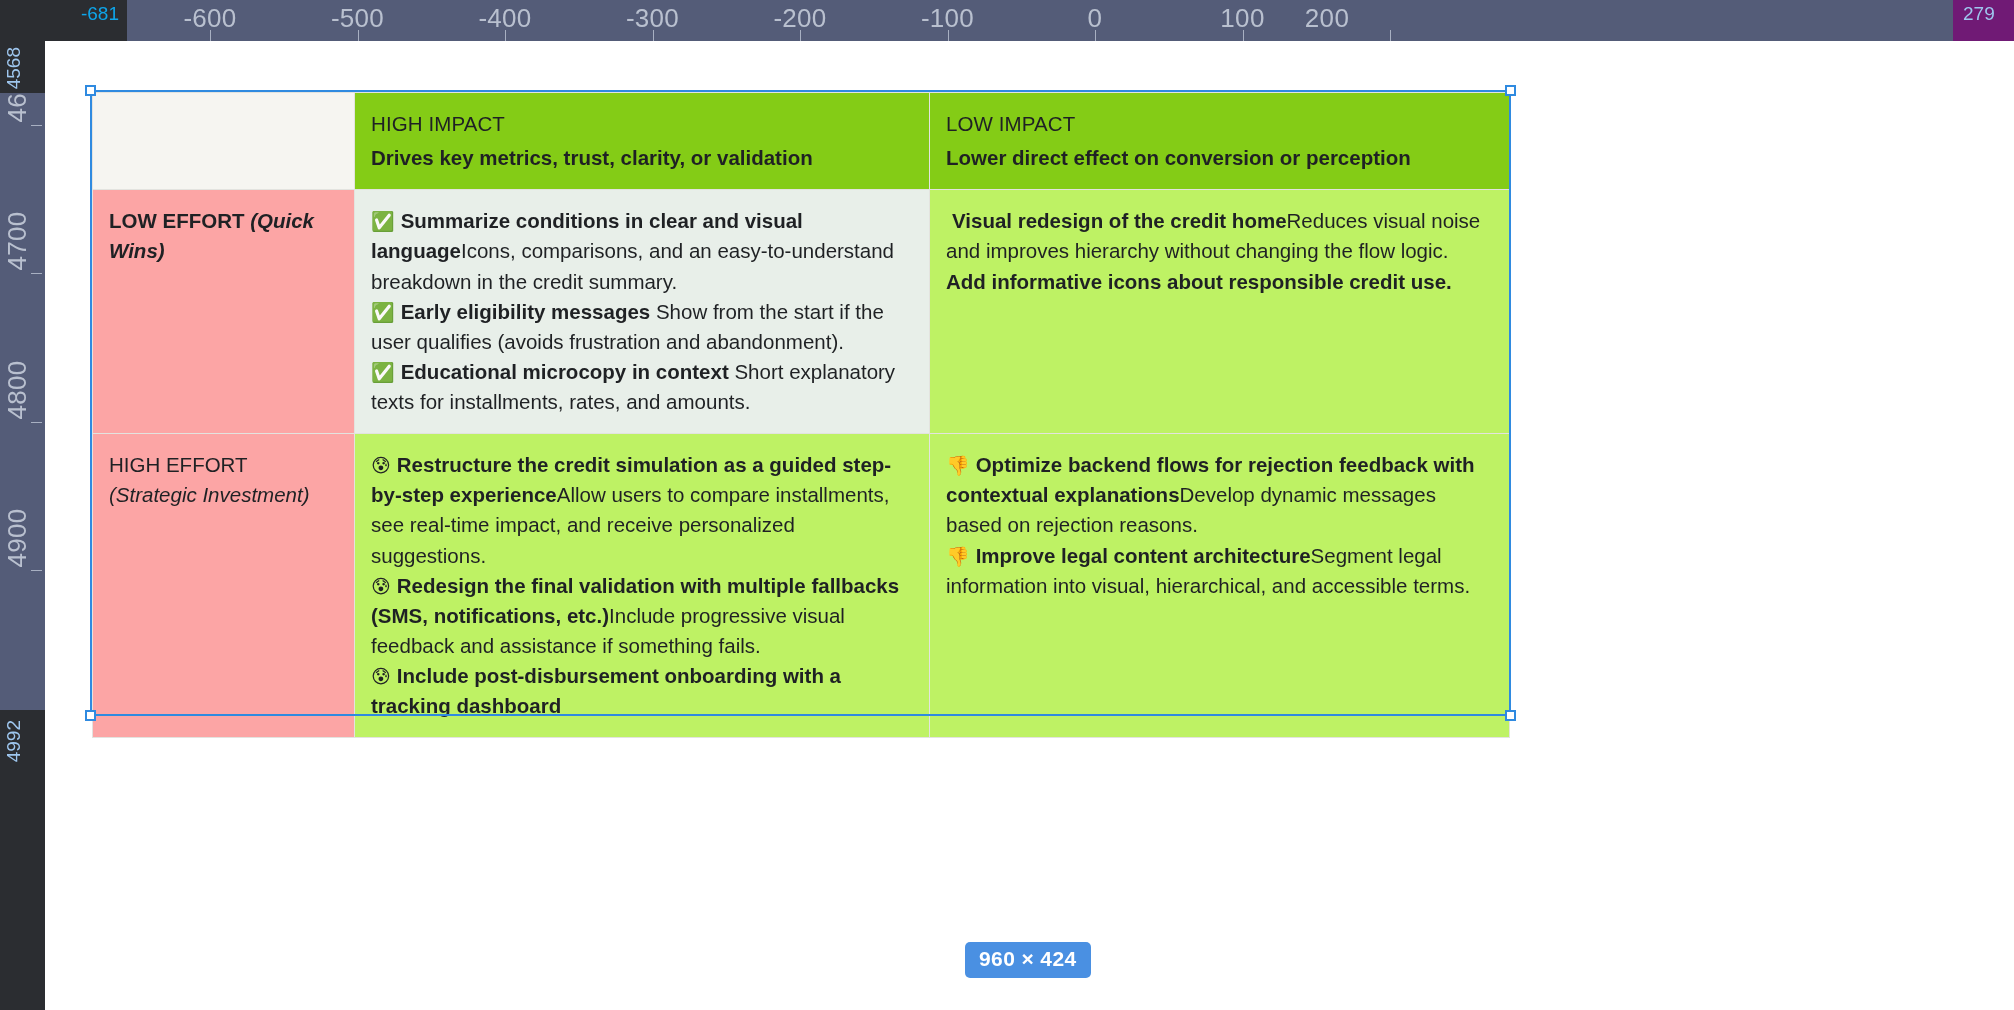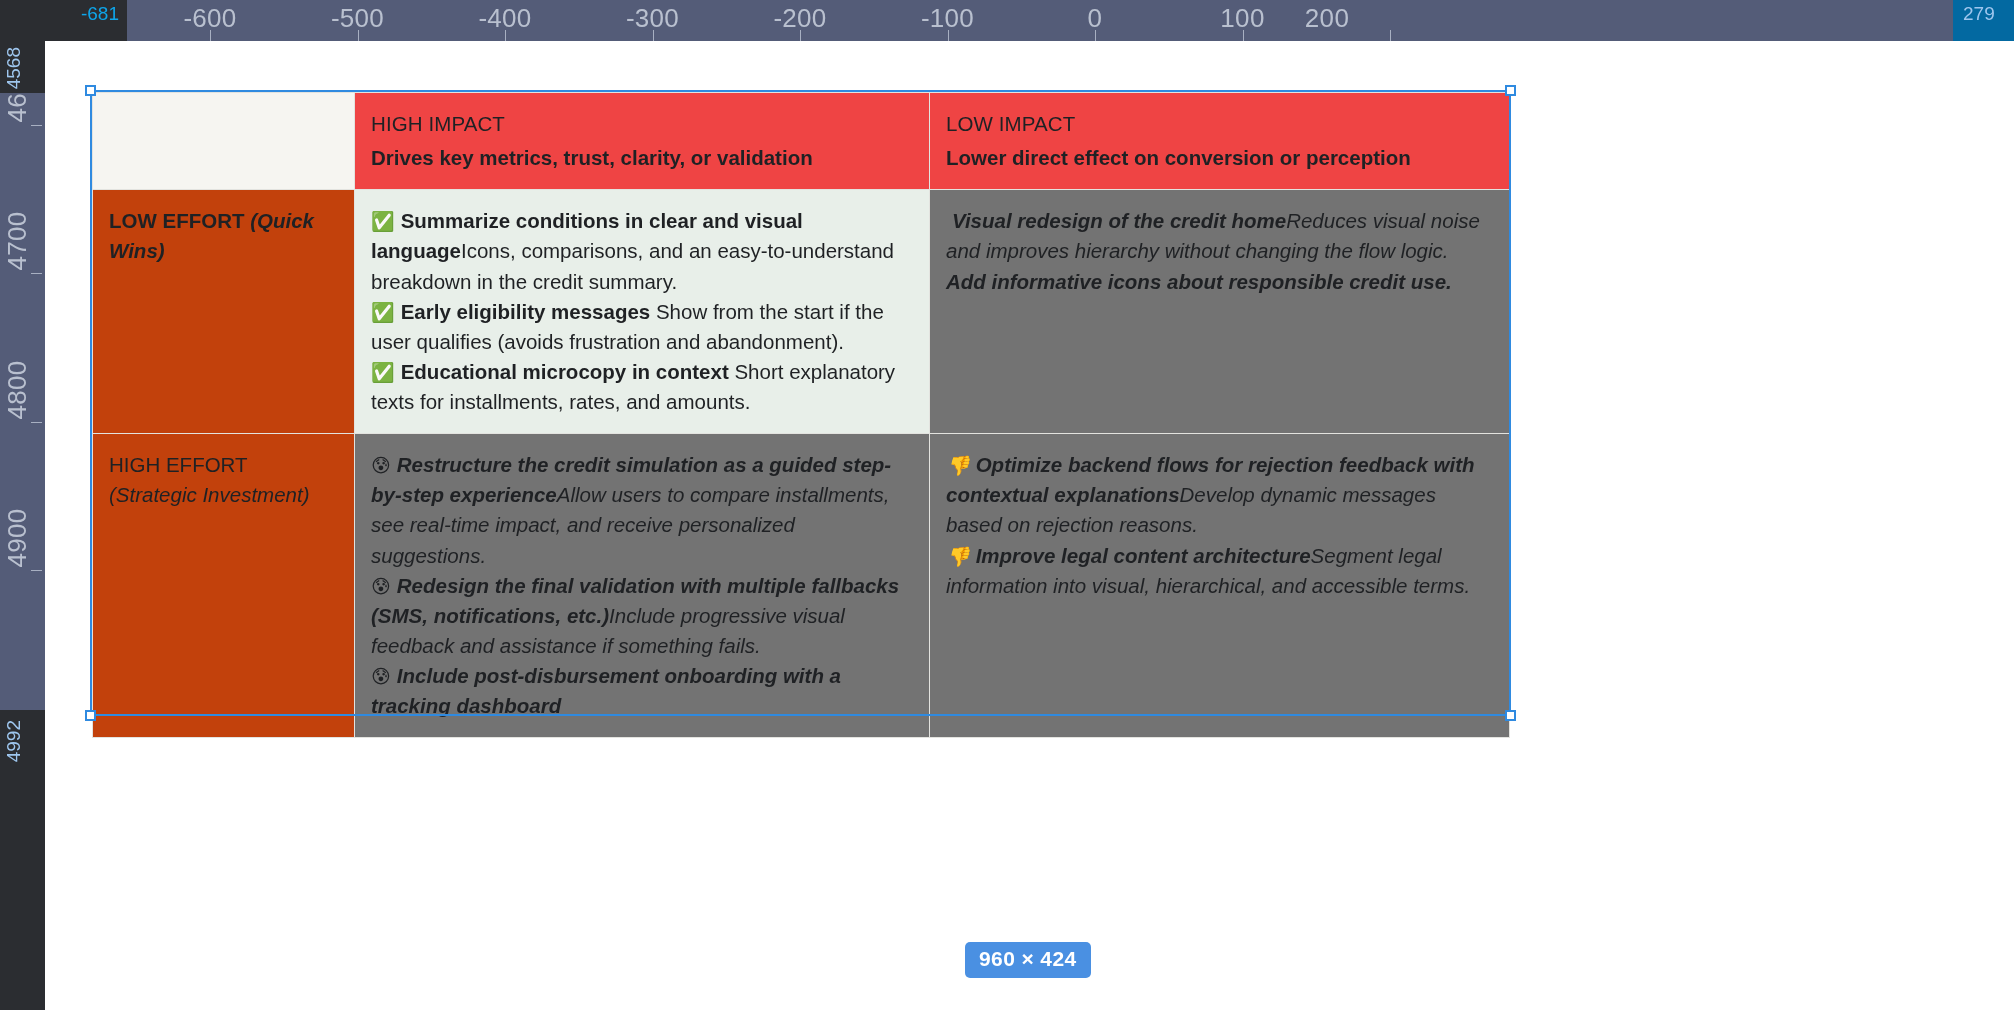--- a/index.html
+++ b/index.html
@@ -76,21 +76,21 @@
     background: #2b2d31;
     z-index: 5;
   }
   .ruler-h-start span {
     position: absolute; right: 8px; top: 3px;
     color: #0ea5e9; font-size: 19px;
   }
   .ruler-h-end {
     position: absolute; right: 0; top: 0;
     width: 61px; height: 41px;
-    background: #0369a1;
+    background: #701a75;
     z-index: 5;
   }
   .ruler-h-end span {
     position: absolute; left: 10px; top: 3px;
     color: #9ec6ee; font-size: 19px;
   }
   .ruler-v-start {
     position: absolute; left: 0; top: 41px;
     width: 45px; height: 52px;
     background: #2b2d31;
@@ -168,25 +168,25 @@
     border: 1px solid #e3e3df;
     padding: 16px 18px 16px 16px;
     font-size: 20.5px;
     line-height: 1.47;
     color: #1f2124;
   }
   .col-label { width: 262px; }
   .col-high  { width: 575px; }
   .col-low   { width: 580px; }
 
-  .cell-head      { background: #ef4444; height: 92px; padding-top: 22px; }
+  .cell-head      { background: #84cc16; height: 92px; padding-top: 22px; }
   .cell-corner    { background: #f6f5f1; }
-  .cell-rowlabel  { background: #c2410c; padding-top: 20px; }
+  .cell-rowlabel  { background: #fca5a5; padding-top: 20px; }
   .cell-green     { background: #e8efe9; }
-  .cell-white     { background: #737373; font-style: italic; }
+  .cell-white     { background: #bef264; }
 
   .head-kicker {
     font-weight: normal;
     font-size: 20.5px;
     display: block;
     margin-bottom: 4px;
     letter-spacing: 0.1px;
   }
   .head-sub {
     font-weight: bold;

